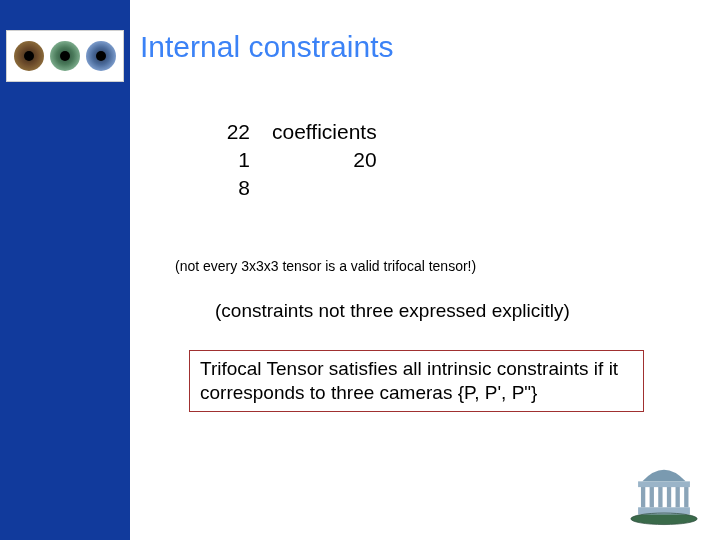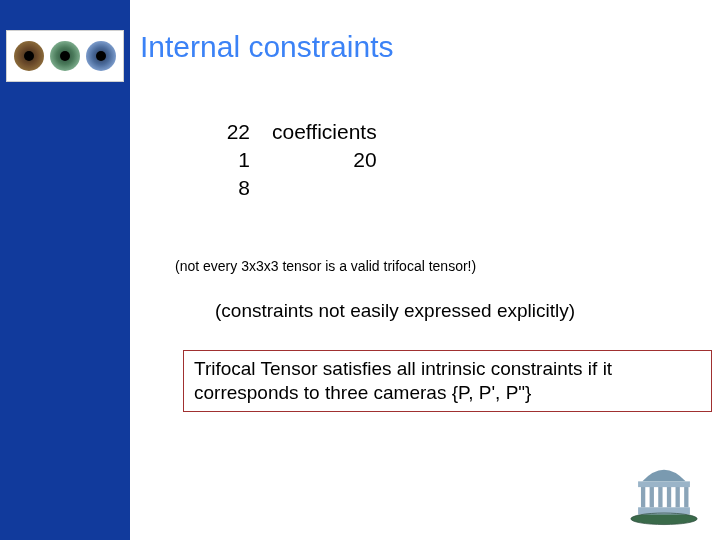--- a/index.html
+++ b/index.html
@@ -69,22 +69,22 @@
     font-size: 14px;
     margin-top: 8px;
   }
   .note2 {
     position: absolute;
     left: 215px; top: 300px;
     font-size: 19px;
   }
   .boxnote {
     position: absolute;
-    left: 183px; top: 350px;
-    width: 529px;
+    left: 189px; top: 350px;
+    width: 455px;
     border: 1px solid #a03030;
     padding: 6px 10px;
     font-size: 19px;
     line-height: 1.25;
   }
   .monument {
     position: absolute;
     right: 18px; bottom: 14px;
     width: 76px; height: 72px;
   }
@@ -104,21 +104,21 @@
 
 <div class="table">
   <div class="num">22</div>
   <div>coefficients</div>
   <div class="num">1</div>
   <div class="num">20</div>
   <div class="num">8</div>
 </div>
 
 <div class="note1">(not every 3x3x3 tensor is a valid trifocal tensor!)</div>
-<div class="note2">(constraints not easily expressed explicitly)</div>
+<div class="note2">(constraints not three expressed explicitly)</div>
 <div class="boxnote">Trifocal Tensor satisfies all intrinsic constraints if it corresponds to three cameras {P, P', P"}</div>
 
 <svg class="monument" viewBox="0 0 100 100">
   <ellipse cx="50" cy="90" rx="46" ry="8" fill="#3a6a4a"></ellipse>
   <rect x="14" y="74" width="72" height="10" fill="#9ab4c8"></rect>
   <rect x="18" y="44" width="6" height="30" fill="#8aa4b8"></rect>
   <rect x="30" y="44" width="6" height="30" fill="#8aa4b8"></rect>
   <rect x="42" y="44" width="6" height="30" fill="#8aa4b8"></rect>
   <rect x="54" y="44" width="6" height="30" fill="#8aa4b8"></rect>
   <rect x="66" y="44" width="6" height="30" fill="#8aa4b8"></rect>

